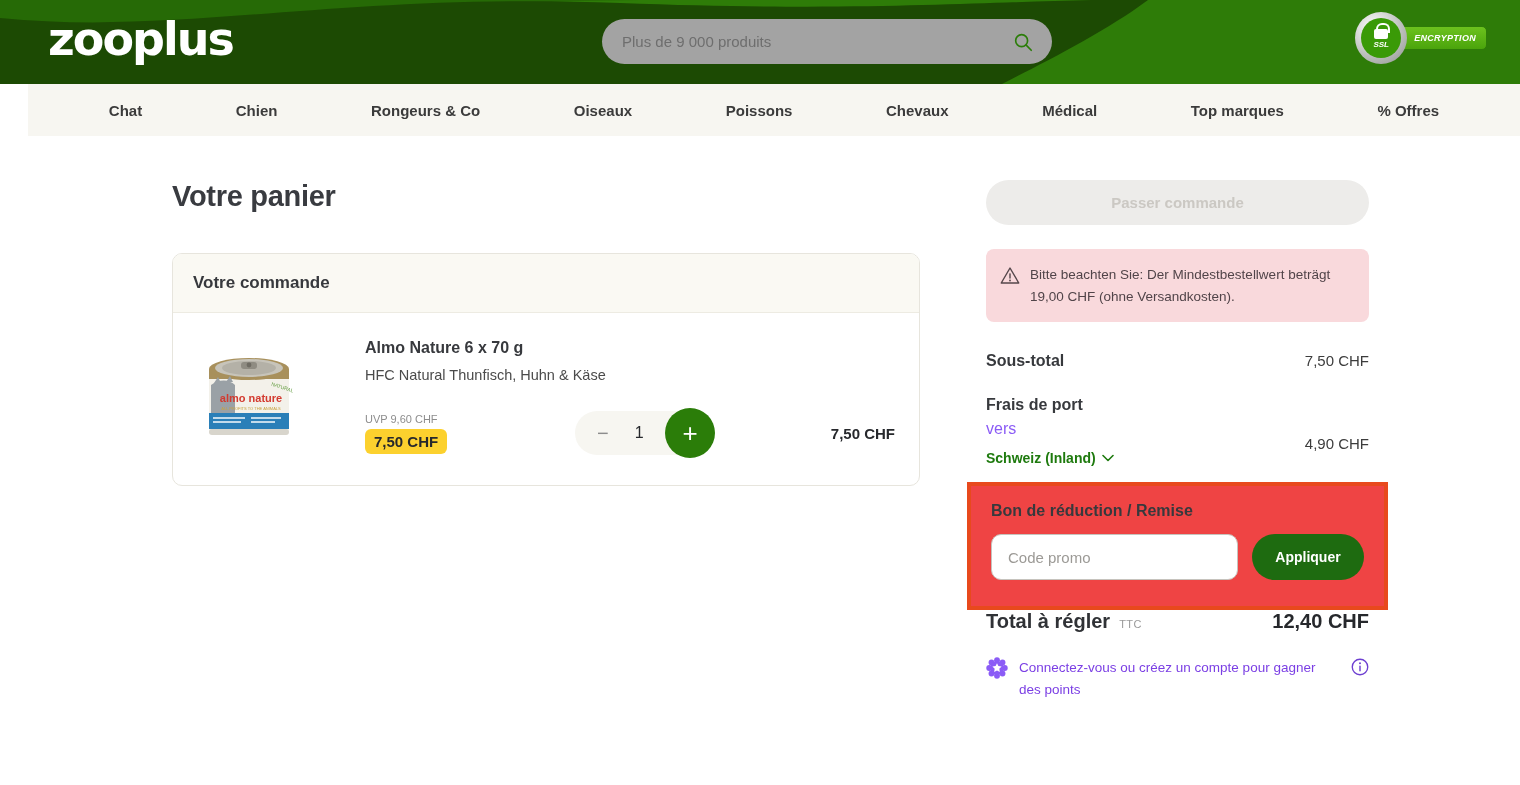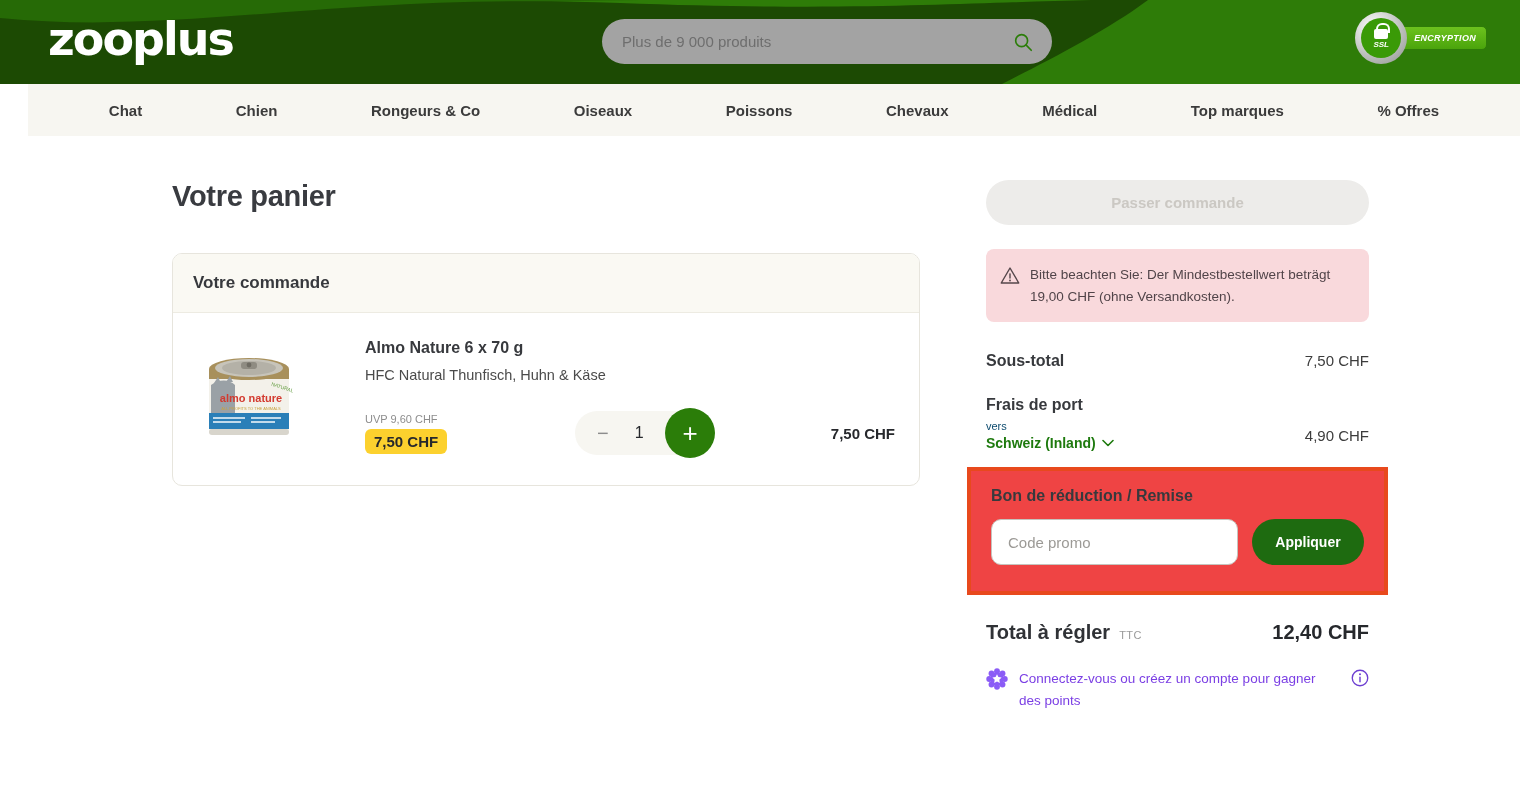--- a/index.html
+++ b/index.html
@@ -97,40 +97,40 @@
   .alert {
     margin-top:24px; background:#f9d9dc; border-radius:8px; padding:15px 16px 15px 14px;
     display:flex; gap:10px; font-size:13.5px; line-height:1.6; color:#514449;
   }
   .alert svg { flex:none; margin-top:2px; }
   .sum-row { display:flex; justify-content:space-between; align-items:baseline; margin-top:30px; }
   .sum-label { font-size:16px; font-weight:700; color:#37393d; }
   .sum-value { font-size:15px; color:#3c3c3c; }
   .ship-block { margin-top:26px; }
   .ship-flex { display:flex; justify-content:space-between; align-items:center; margin-top:6px; }
-  .ship-to { font-size:11px; color:#0c4a6e; margin-bottom:3px; }
+  .ship-to { font-size:16px; color:#8b5cf6; margin-bottom:12px; }
   .ship-region { font-size:14px; font-weight:700; color:#1e7a0e; display:flex; align-items:center; gap:6px; cursor:pointer; }
   
   .coupon-box {
     margin:16px -19px 0; border:4px solid #e8491d; padding:16px 20px 26px; background:#ef4444;
   }
   .coupon-title { font-size:16px; font-weight:700; color:#37393d; margin-bottom:14px; }
   .coupon-form { display:flex; gap:14px; }
   .coupon-form input {
     flex:1; height:46px; border:1px solid #c6c3bd; border-radius:10px;
     padding:0 16px; font-size:15px; color:#444; outline:none;
     font-family:"Liberation Sans", sans-serif;
   }
   .coupon-form input::placeholder { color:#9c9a96; }
   .btn-apply {
     width:112px; height:46px; border:none; border-radius:24px; cursor:pointer;
     background:#1e6b10; color:#fff; font-size:14px; font-weight:700;
     font-family:"Liberation Sans", sans-serif;
   }
-  .total-row { display:flex; align-items:baseline; margin-top:26px; }
+  .total-row { display:flex; align-items:baseline; }
   .total-label { font-size:20px; font-weight:700; color:#303236; }
   .total-ttc { font-size:11px; color:#9a9a9a; margin-left:9px; letter-spacing:.5px; }
   .total-value { margin-left:auto; font-size:20px; font-weight:700; color:#26282c; }
   .loyalty { display:flex; gap:11px; margin-top:24px; align-items:flex-start; }
   .loyalty-text { flex:1; font-size:13.5px; line-height:1.65; color:#7b3fe4; padding-right:20px; }
   .info-btn { background:none; border:none; cursor:pointer; padding:0; margin-top:1px; }
 </style>
 </head>
 <body>
 

